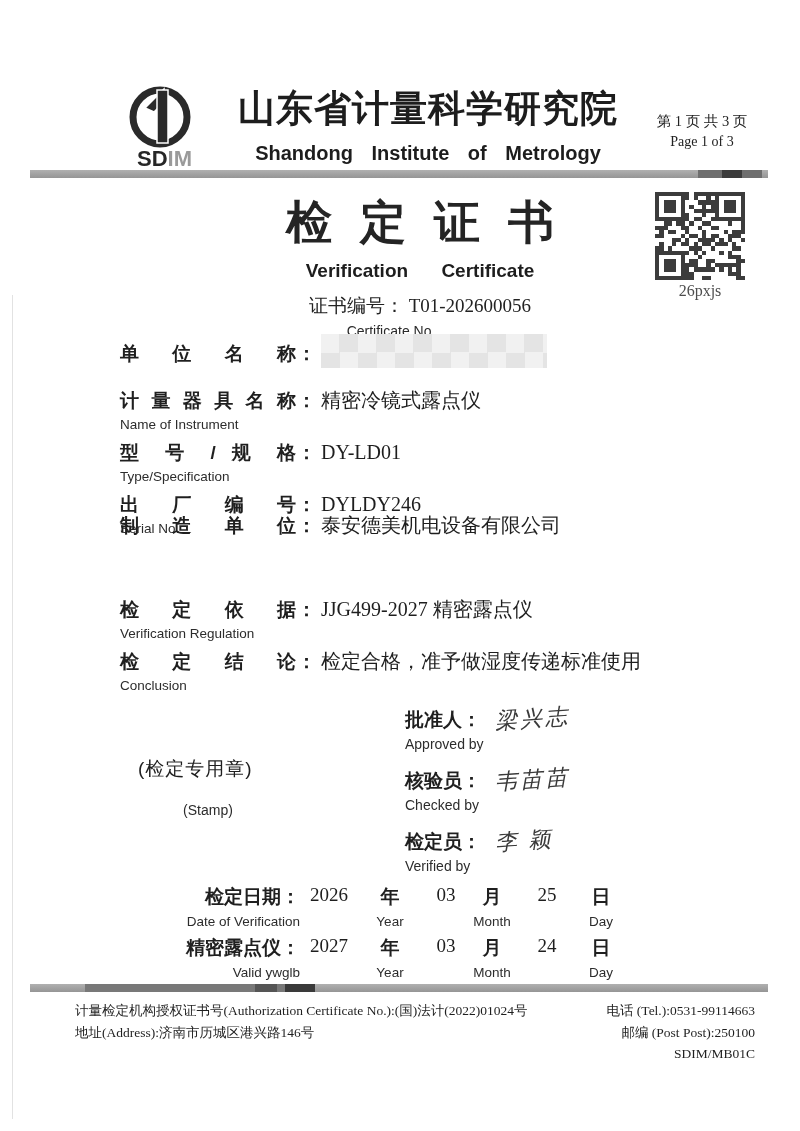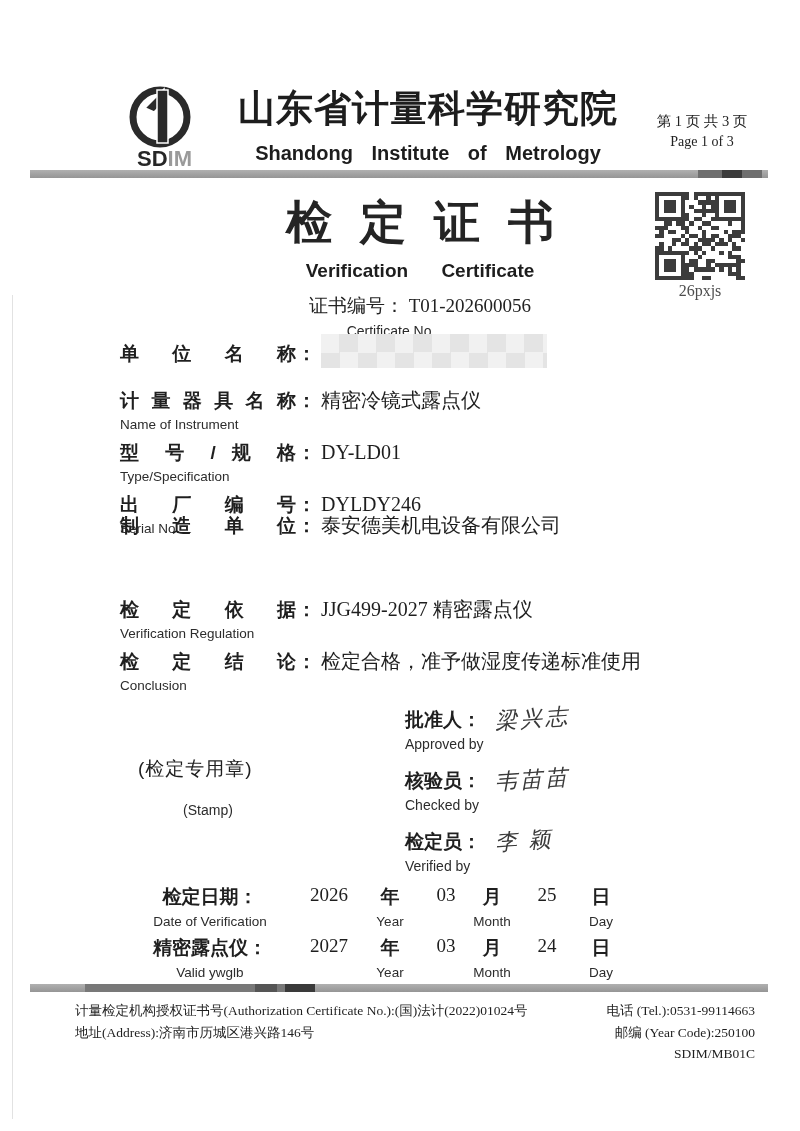--- a/index.html
+++ b/index.html
@@ -53,21 +53,21 @@
   .sig-block{position:absolute;left:405px;top:704px;width:330px;}
   .sig-entry{margin-bottom:13px;}
   .sig-line{white-space:nowrap;}
   .sig-label{font-weight:bold;font-size:19px;color:#1f1f1f;}
   .sig-name{display:inline-block;font-family:"Liberation Serif",serif;font-style:italic;font-size:22px;color:#3a3a3a;margin-left:14px;transform:rotate(-4deg);letter-spacing:3px;}
   .sig-en{margin-top:2px;font-size:14px;color:#2c2c2c;}
 
   
   .date-row{position:absolute;left:120px;display:flex;}
   .dc{text-align:center;}
-  .dc-label{width:180px;text-align:center;}
+  .dc-label{width:180px;text-align:right;}
   .dc-year{width:58px;}  .dc-yunit{width:64px;}
   .dc-month{width:48px;} .dc-munit{width:44px;}
   .dc-day{width:66px;}   .dc-dunit{width:42px;}
   .date-cn{font-weight:bold;font-size:19px;color:#1f1f1f;}
   .date-num{font-family:"Liberation Serif",serif;font-size:19px;color:#1e1e1e;}
   .date-en{margin-top:4px;font-size:13.5px;color:#2c2c2c;}
 
   
   .footer{position:absolute;left:75px;right:45px;top:1000px;font-family:"Liberation Serif",serif;font-size:13.5px;color:#1f1f1f;line-height:21.5px;}
   .footer-line{display:flex;justify-content:space-between;white-space:nowrap;}
@@ -689,18 +689,18 @@
     <span class="seg" style="left:255px;width:30px;background:#3a3a3a"></span>
   </div>
 
   <div class="footer">
     <div class="footer-line">
       <span>计量检定机构授权证书号(Authorization Certificate No.):(国)法计(2022)01024号</span>
       <span>电话 (Tel.):0531-99114663</span>
     </div>
     <div class="footer-line">
       <span>地址(Address):济南市历城区港兴路146号</span>
-      <span>邮编 (Year Code):250100</span>
+      <span>邮编 (Post Post):250100</span>
     </div>
     <div class="footer-code">SDIM/MB01C</div>
   </div>
 
 </div>
 
 </body></html>

